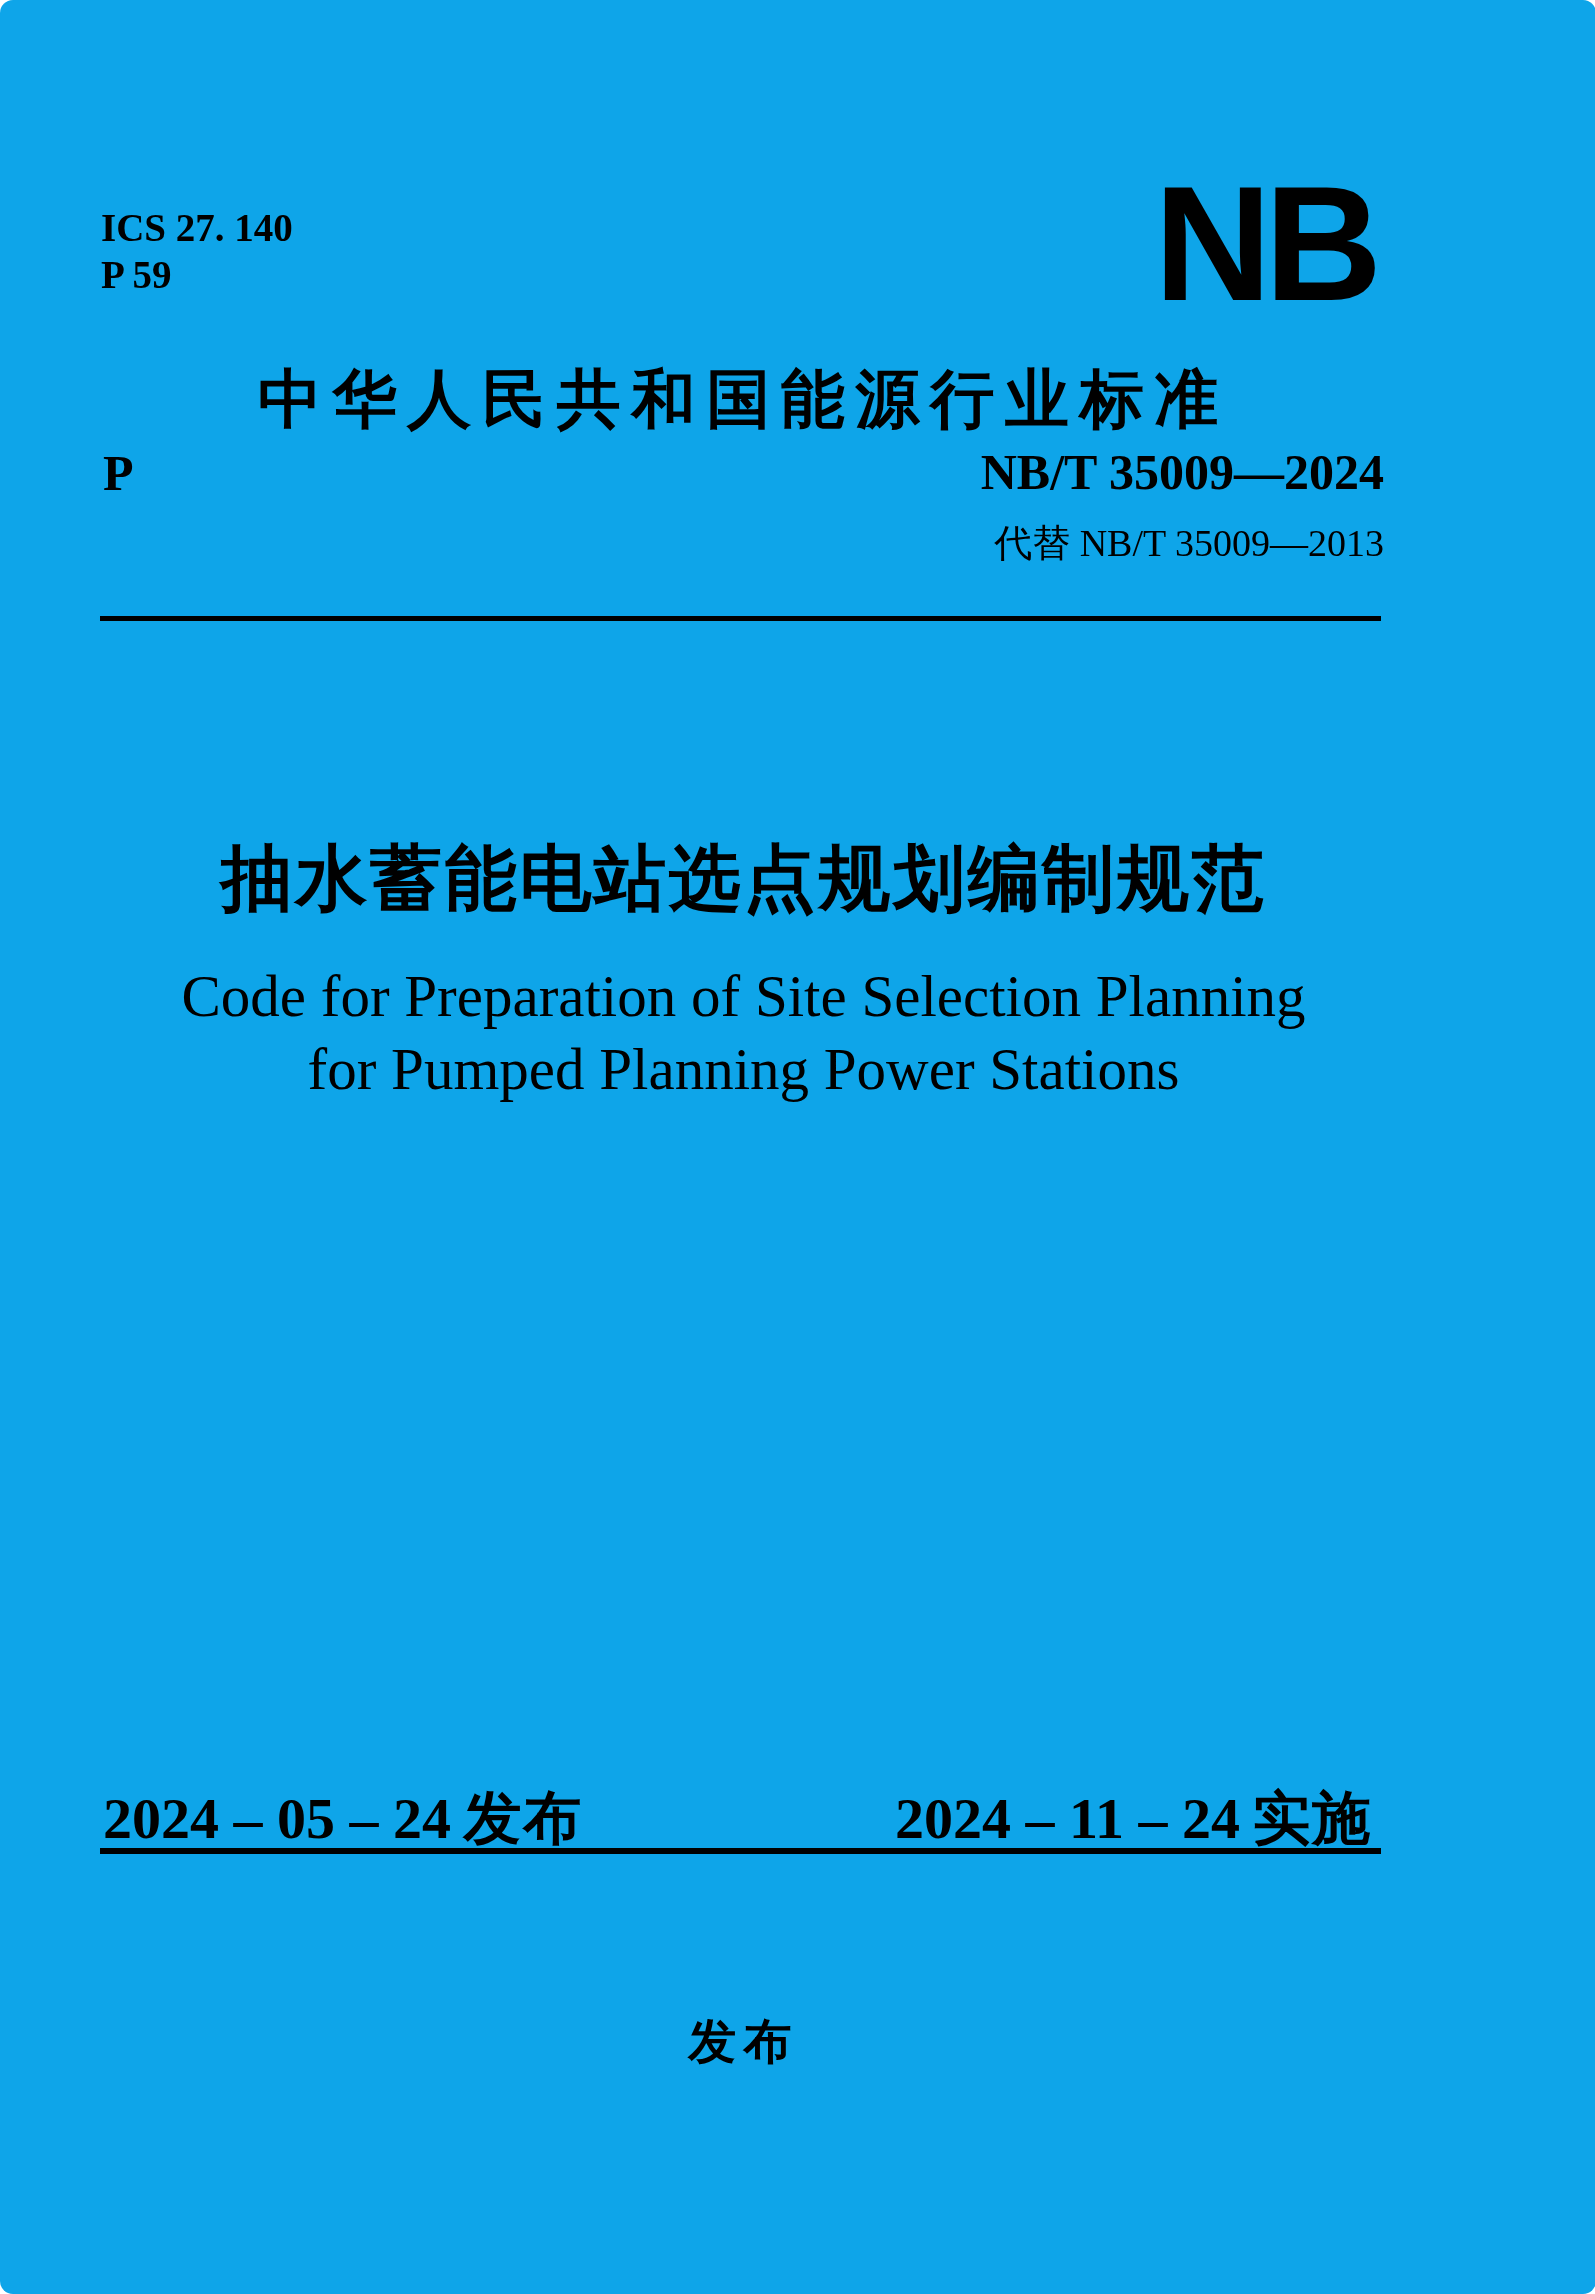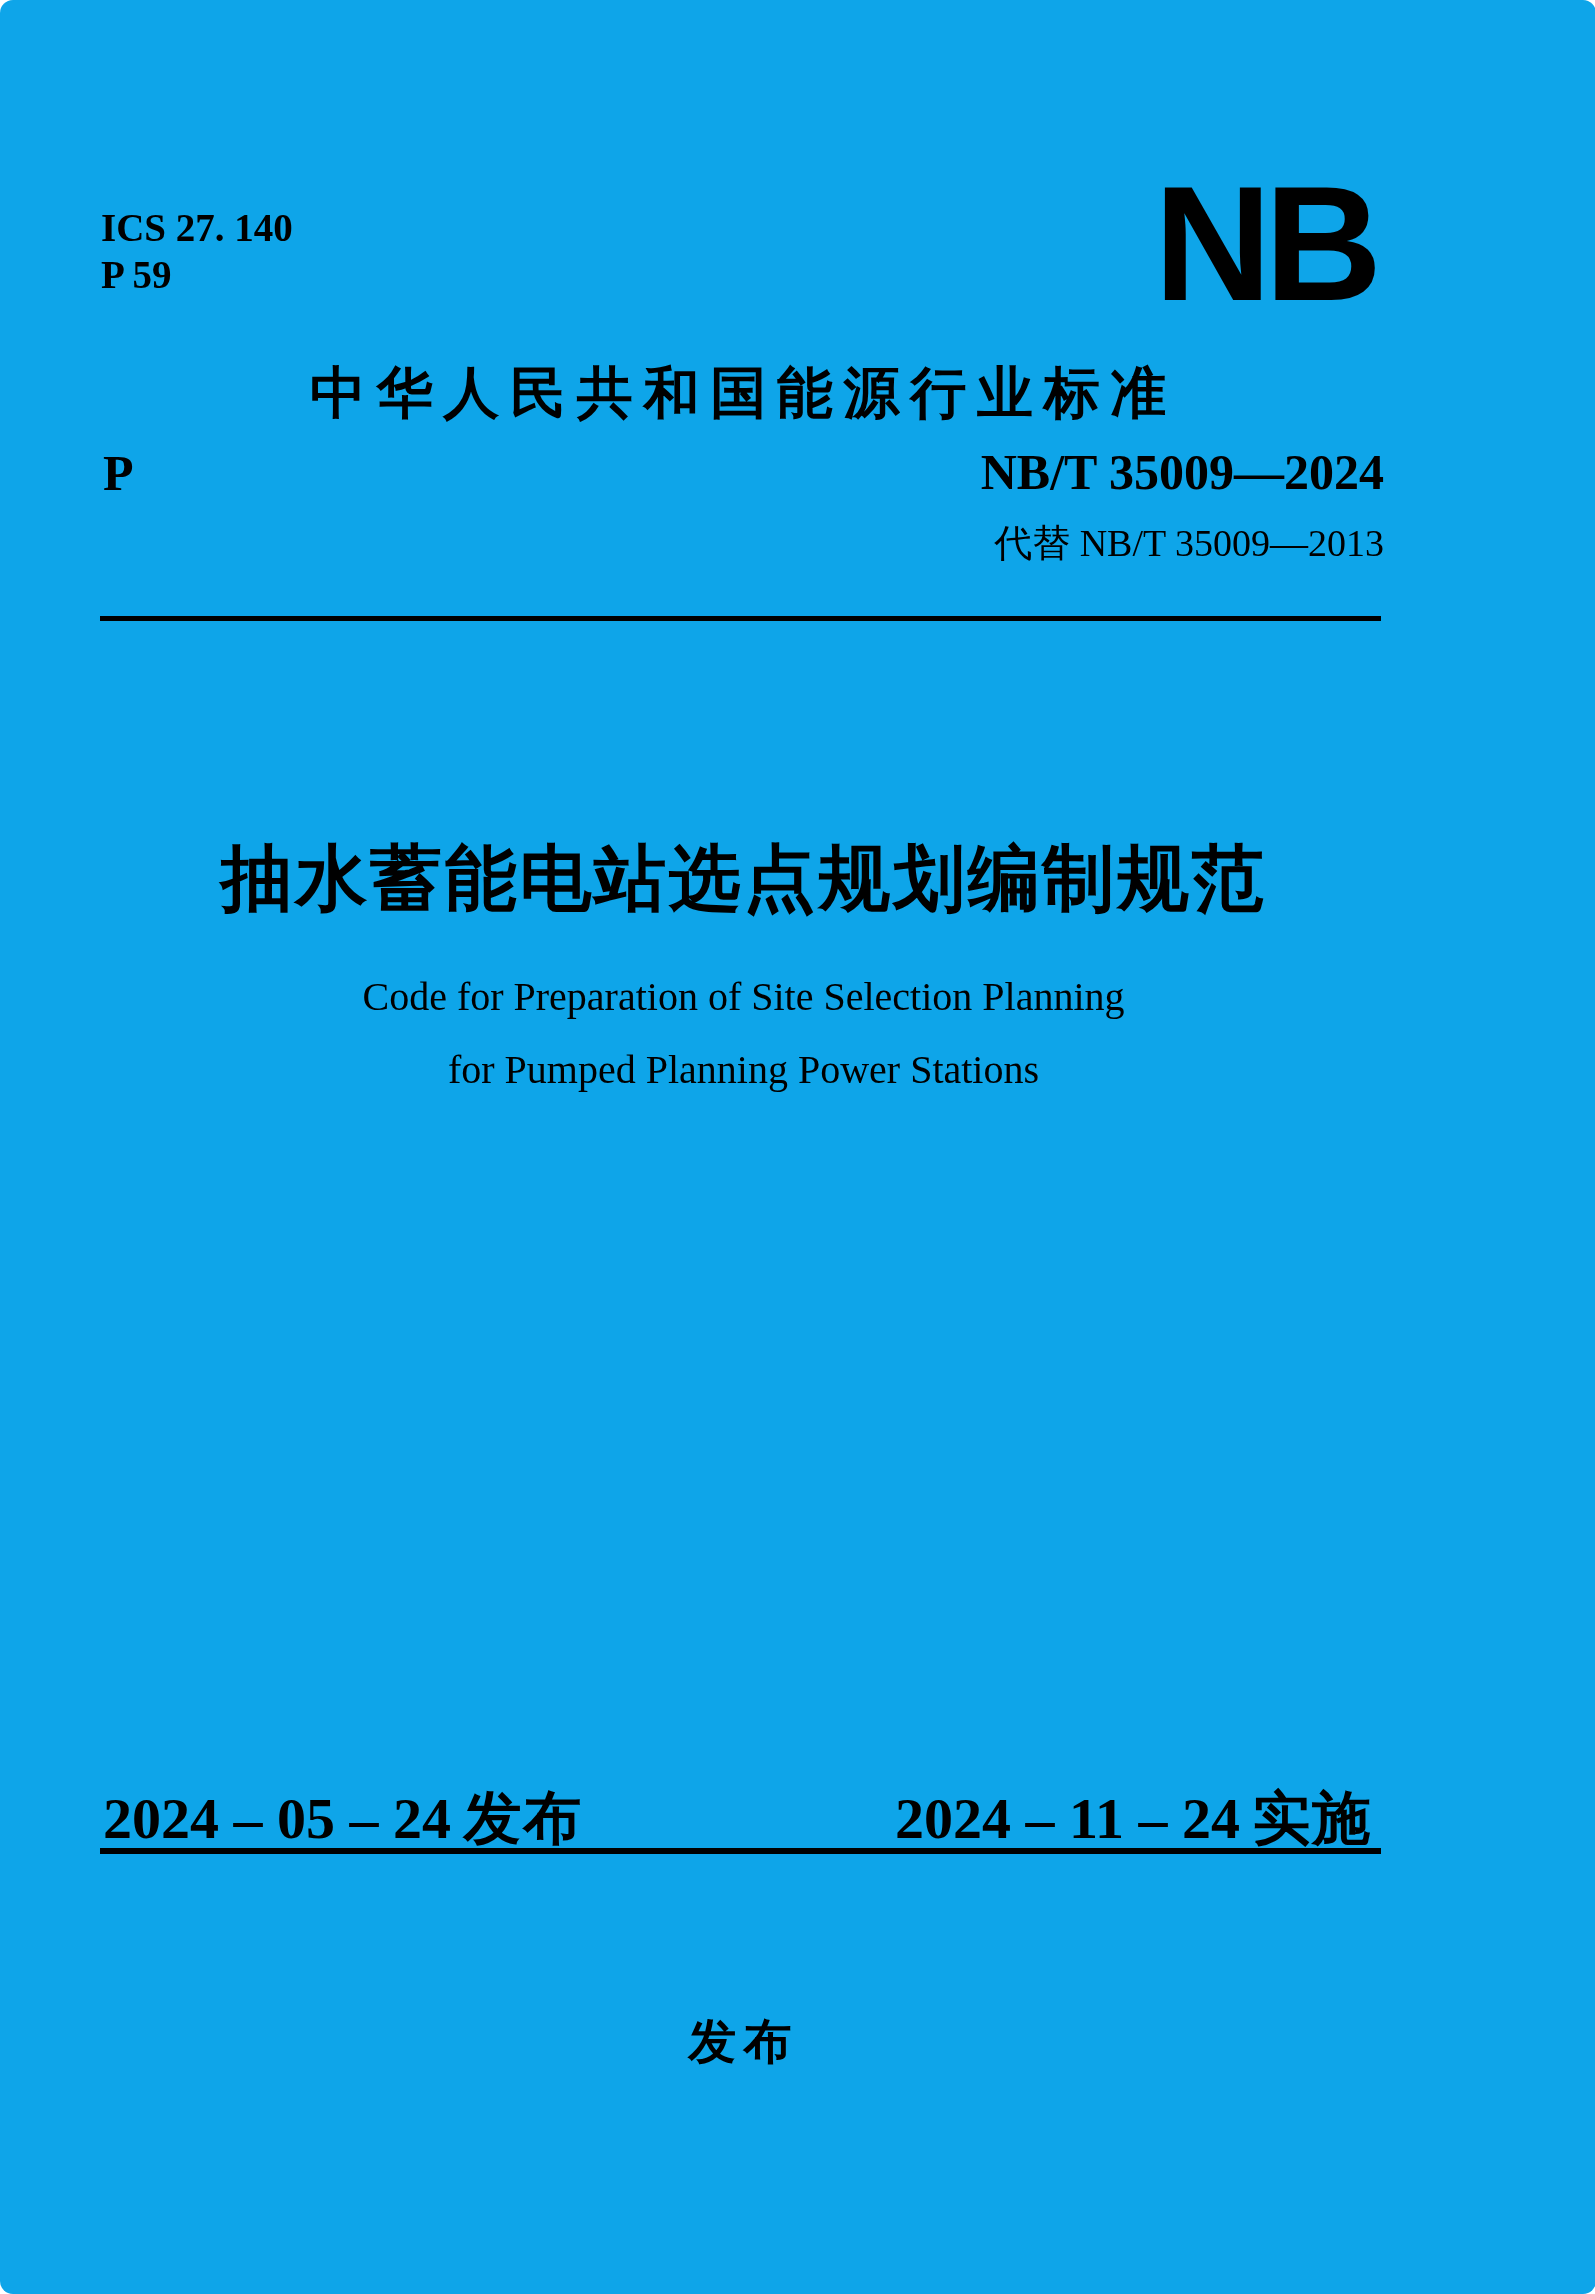--- a/index.html
+++ b/index.html
@@ -41,21 +41,21 @@
   }
   
   .std-category {
     position: absolute;
     left: 103px;
     width: 1281px;
     top: 356px;
     text-align: center;
     font-family: "Liberation Sans", sans-serif;
     font-weight: 700;
-    font-size: 56px;
+    font-size: 64px;
     letter-spacing: 10.7px;
     white-space: nowrap;
   }
   
   .class-letter {
     position: absolute;
     left: 103px;
     top: 446px;
     font-family: "Liberation Serif", serif;
     font-weight: 700;
@@ -105,21 +105,21 @@
     white-space: nowrap;
   }
   .title-en {
     position: absolute;
     left: 103px;
     width: 1281px;
     top: 960px;
     text-align: center;
     font-family: "Liberation Serif", serif;
     font-weight: 400;
-    font-size: 40px;
+    font-size: 59px;
     line-height: 73px;
     white-space: nowrap;
   }
   .dates-row {
     position: absolute;
     left: 103px;
     right: 224px;
     top: 1780px;
     display: flex;
     justify-content: space-between;

